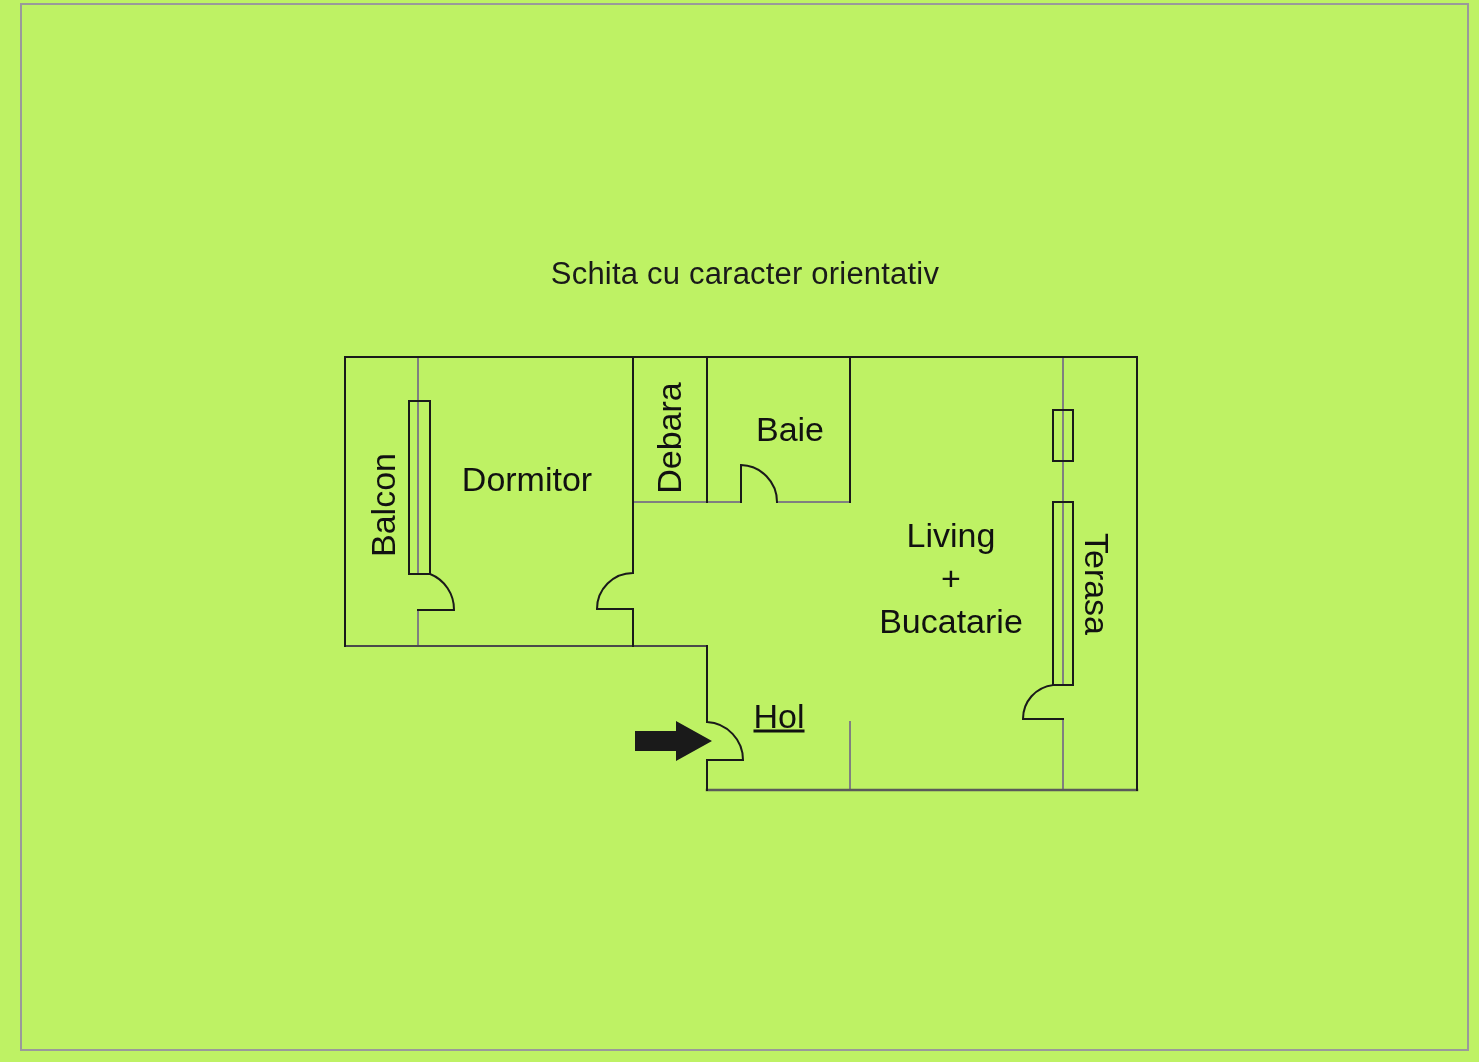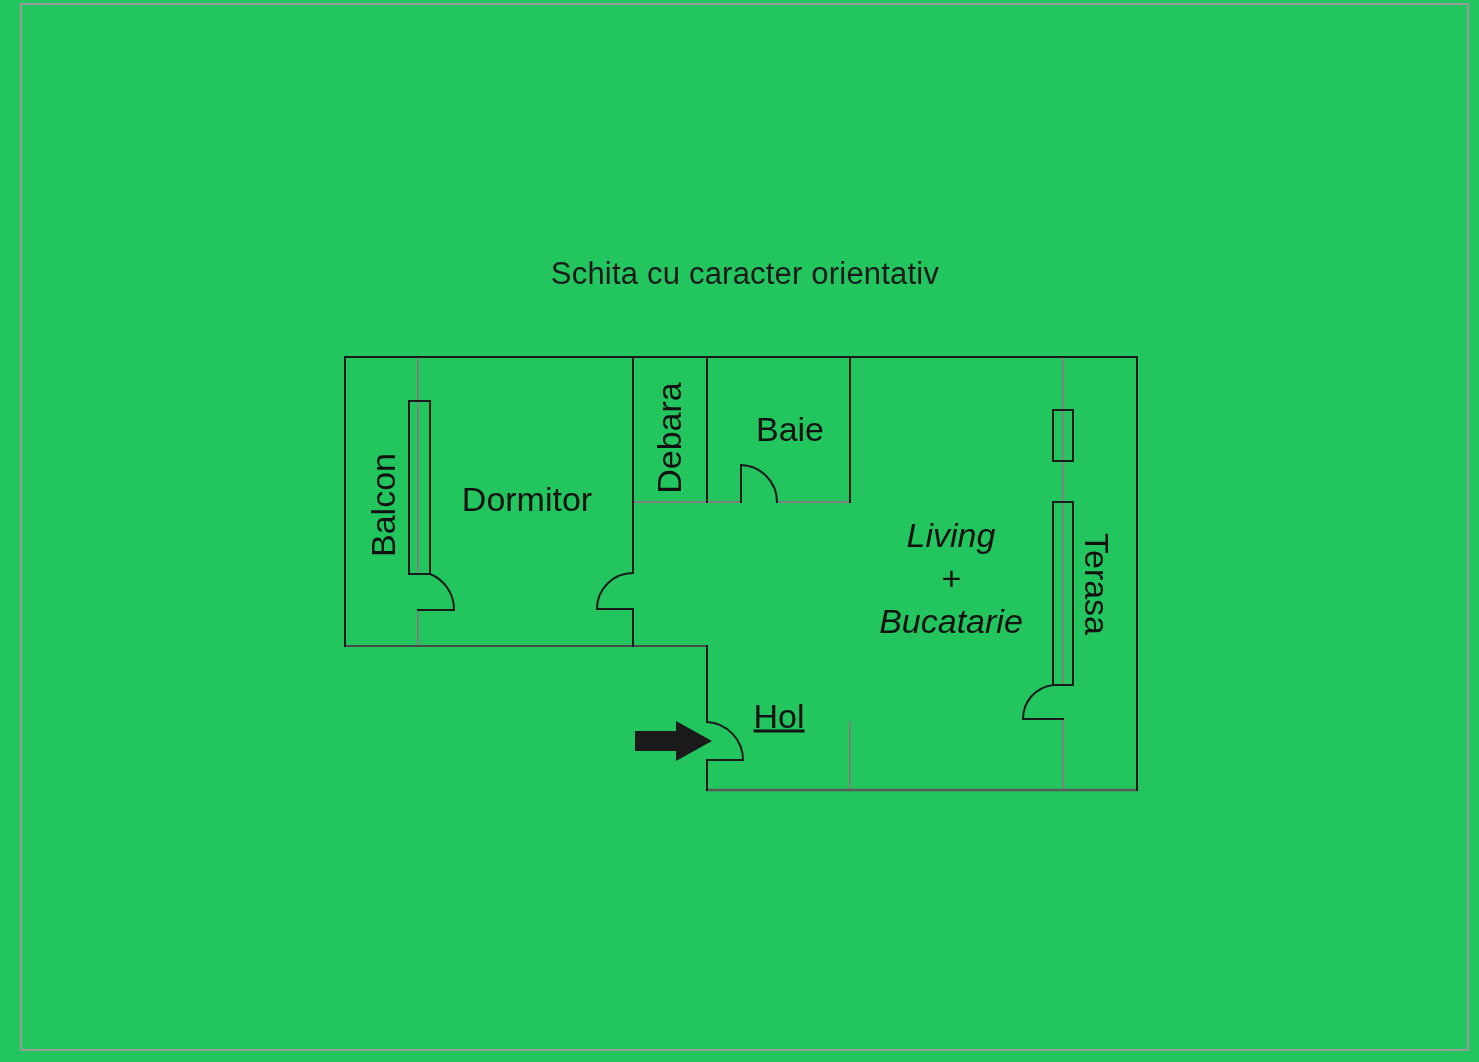--- a/index.html
+++ b/index.html
@@ -1,19 +1,19 @@
 <!DOCTYPE html>
 <html><head>
 <meta charset="utf-8">
 <style>
   html,body{margin:0;padding:0;background:#ffffff;}
   .canvas{
     position:relative;
     width:1479px;height:1062px;
-    background:#22c55e;
+    background:#bef264;
     font-family:"Liberation Sans", sans-serif;
     overflow:hidden;
   }
   .outer-border{
     position:absolute;left:20px;top:3px;width:1449px;height:1048px;
     border:2px solid #9a9a9a;
     box-sizing:border-box;
   }
   .plan-svg{position:absolute;left:0;top:0;width:1479px;height:1062px;}
   .title{
@@ -23,28 +23,28 @@
     letter-spacing:0.2px;
   }
   .room-label{
     position:absolute;
     font-size:34px;color:#111111;white-space:nowrap;
     transform:translate(-50%,-50%);
   }
   .rot-ccw{transform:translate(-50%,-50%) rotate(-90deg);}
   .rot-cw{transform:translate(-50%,-50%) rotate(90deg);}
   .label-balcon{left:383px;top:505px;}
-  .label-dormitor{left:527px;top:499px;}
+  .label-dormitor{left:527px;top:479px;}
   .label-debara{left:669px;top:438px;}
   .label-baie{left:780px;top:429px;margin-left:10px;}
   .label-hol{left:779px;top:716px;text-decoration:underline;}
   .label-terasa{left:1096px;top:584px;}
   .label-living{
     left:951px;top:578px;
-    text-align:center;line-height:43px;font-style:italic;
+    text-align:center;line-height:43px;
   }
 </style>
 </head>
 <body>
 
 <div class="canvas">
 
   <div class="outer-border"></div>
 
   <div class="title">Schita cu caracter orientativ</div>

